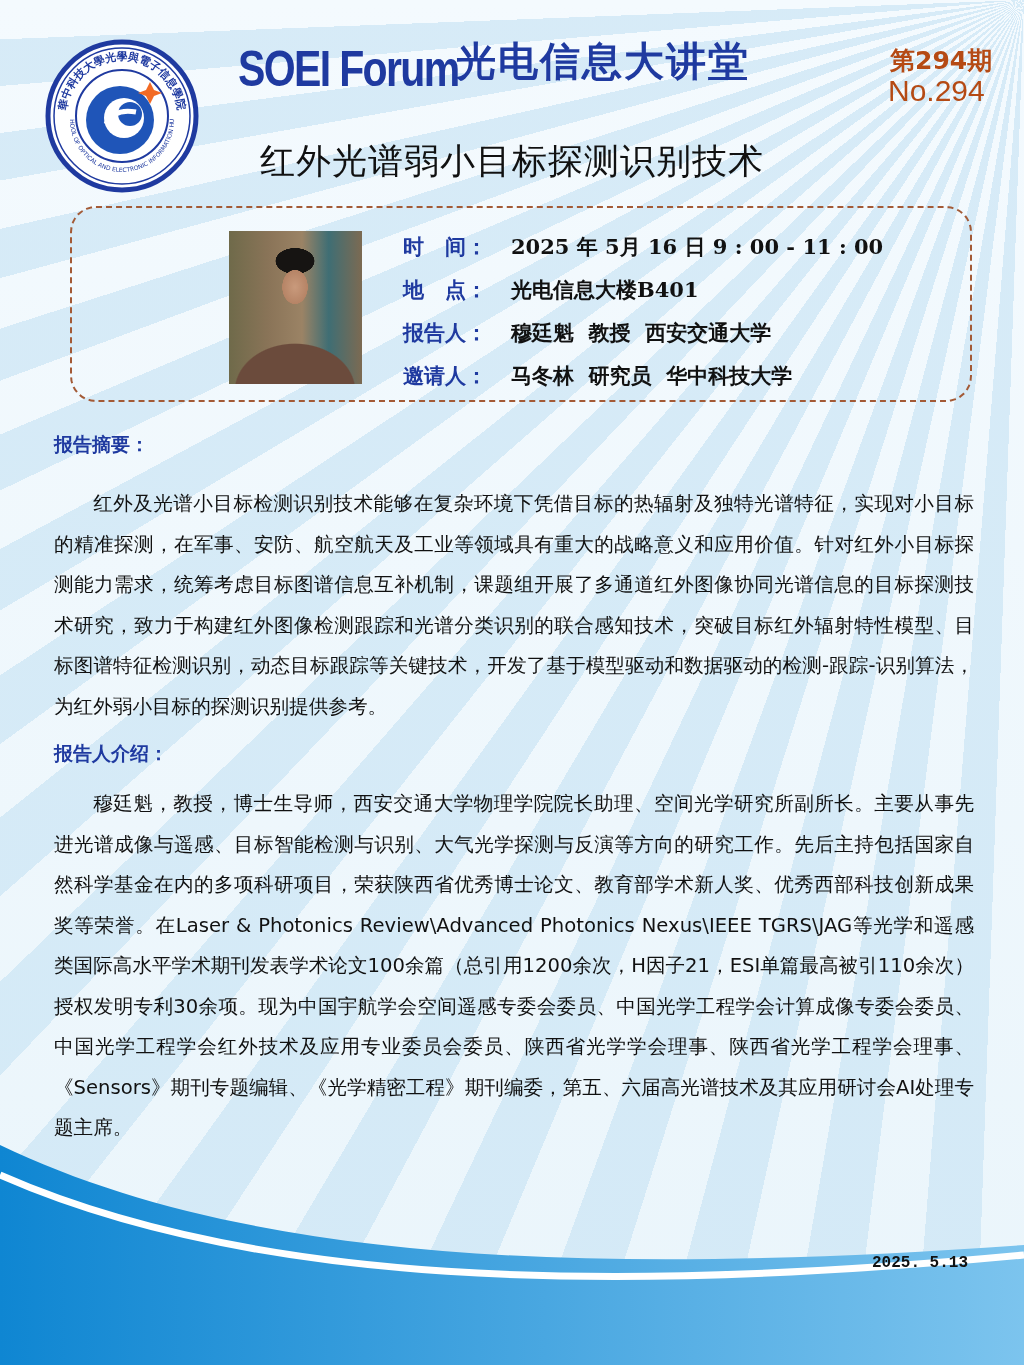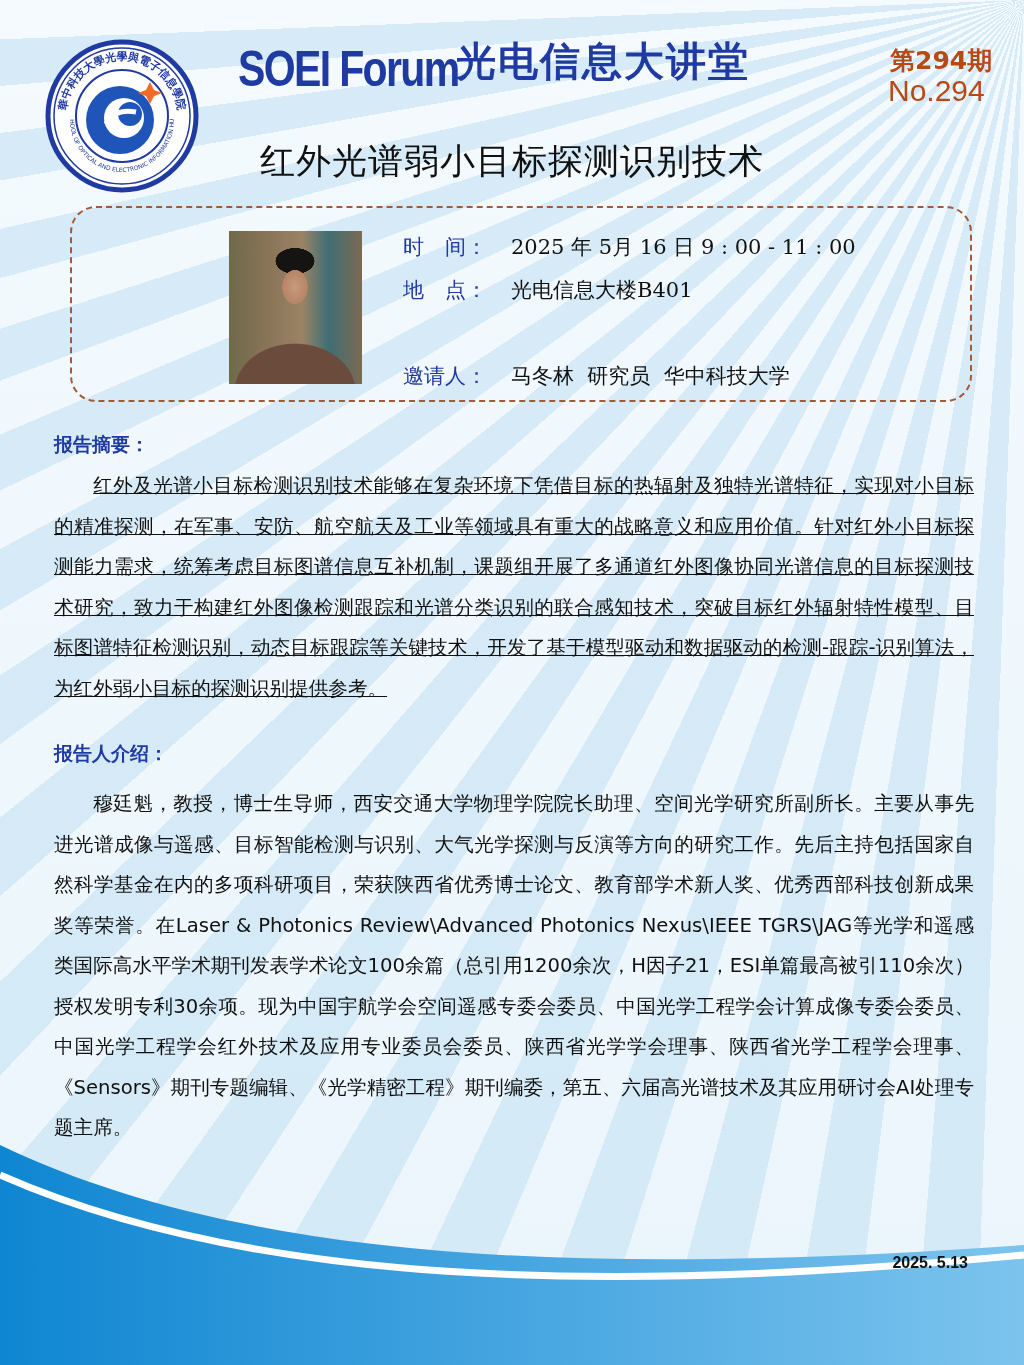--- a/index.html
+++ b/index.html
@@ -50,38 +50,38 @@
     border:2px dashed #a35a36; border-radius:26px; box-sizing:border-box;
   }
   .photo {
     position:absolute; left:229px; top:231px; width:133px; height:153px;
     background:
       radial-gradient(ellipse 18px 24px at 66px 56px, #c99a7c 0%, #b68466 70%, transparent 72%),
       radial-gradient(ellipse 24px 16px at 66px 30px, #161412 0%, #161412 80%, transparent 82%),
       radial-gradient(ellipse 70px 55px at 66px 160px, #6b4b3c 0%, #6b4b3c 85%, transparent 87%),
       linear-gradient(90deg, #6f6a4a 0%, #8a7458 30%, #9b8365 55%, #3f6e74 75%, #7c6a52 100%);
   }
-  .info-row { position:absolute; left:403px; font-size:21px; font-weight:normal; }
+  .info-row { position:absolute; left:403px; font-size:21px; font-weight:bold; }
   .info-label { color:#1f3aa0; display:inline-block; width:108px; letter-spacing:0; }
   .info-value { color:#111; font-family:"DejaVu Serif", serif; }
 
   .section-heading {
     position:absolute; left:54px; font-size:19px; font-weight:bold; color:#1f3aa0;
   }
   .para {
     position:absolute; left:54px; width:920px;
     font-size:19.6px; line-height:40.5px; color:#111; text-align:justify;
     text-indent:2em; margin:0;
   }
   .organizer {
     position:absolute; right:56px; top:1222px; font-size:17px; font-weight:bold; color:#111;
   }
   .issue-date {
     position:absolute; right:56px; top:1254px; font-size:16px; font-weight:bold; color:#111;
-    font-family:Liberation Sans, sans-serif;
+    font-family:Liberation Mono, monospace;
   }
 </style>
 </head>
 <body>
 
 <div class="bg-rays"></div>
 
 <svg class="bg-wave" viewBox="0 0 1024 240" preserveAspectRatio="none">
   <defs>
     <linearGradient id="wg" x1="0" x2="1" y1="0" y2="0">
@@ -126,24 +126,27 @@
 
   <div class="info-box"></div>
   <div class="photo"></div>
 
   <div class="info-row" style="top:233px;">
     <span class="info-label">时 间：</span><span class="info-value">2025 年 5月 16 日 9 : 00 - 11 : 00</span>
   </div>
   <div class="info-row" style="top:276px;">
     <span class="info-label">地 点：</span><span class="info-value">光电信息大楼B401</span>
   </div>
+  <div class="info-row" style="top:319px;">
+    <span class="info-label">报告人：</span><span class="info-value" style="font-family:'DejaVu Sans',sans-serif;white-space:pre;">穆廷魁  教授  西安交通大学</span>
+  </div>
   <div class="info-row" style="top:362px;">
     <span class="info-label">邀请人：</span><span class="info-value" style="font-family:'DejaVu Sans',sans-serif;white-space:pre;">马冬林  研究员  华中科技大学</span>
   </div>
 
   <div class="section-heading" style="top:432px;">报告摘要：</div>
-  <p class="para" style="top:466px;text-decoration:underline;">红外及光谱小目标检测识别技术能够在复杂环境下凭借目标的热辐射及独特光谱特征，实现对小目标的精准探测，在军事、安防、航空航天及工业等领域具有重大的战略意义和应用价值。针对红外小目标探测能力需求，统筹考虑目标图谱信息互补机制，课题组开展了多通道红外图像协同光谱信息的目标探测技术研究，致力于构建红外图像检测跟踪和光谱分类识别的联合感知技术，突破目标红外辐射特性模型、目标图谱特征检测识别，动态目标跟踪等关键技术，开发了基于模型驱动和数据驱动的检测-跟踪-识别算法，为红外弱小目标的探测识别提供参考。</p>
+  <p class="para" style="top:484px;">红外及光谱小目标检测识别技术能够在复杂环境下凭借目标的热辐射及独特光谱特征，实现对小目标的精准探测，在军事、安防、航空航天及工业等领域具有重大的战略意义和应用价值。针对红外小目标探测能力需求，统筹考虑目标图谱信息互补机制，课题组开展了多通道红外图像协同光谱信息的目标探测技术研究，致力于构建红外图像检测跟踪和光谱分类识别的联合感知技术，突破目标红外辐射特性模型、目标图谱特征检测识别，动态目标跟踪等关键技术，开发了基于模型驱动和数据驱动的检测-跟踪-识别算法，为红外弱小目标的探测识别提供参考。</p>
 
   <div class="section-heading" style="top:713px;margin-top:28px;">报告人介绍：</div>
   <p class="para" style="top:784px;">穆廷魁，教授，博士生导师，西安交通大学物理学院院长助理、空间光学研究所副所长。主要从事先进光谱成像与遥感、目标智能检测与识别、大气光学探测与反演等方向的研究工作。先后主持包括国家自然科学基金在内的多项科研项目，荣获陕西省优秀博士论文、教育部学术新人奖、优秀西部科技创新成果奖等荣誉。在Laser &amp; Photonics Review\Advanced Photonics Nexus\IEEE TGRS\JAG等光学和遥感类国际高水平学术期刊发表学术论文100余篇（总引用1200余次，H因子21，ESI单篇最高被引110余次）授权发明专利30余项。现为中国宇航学会空间遥感专委会委员、中国光学工程学会计算成像专委会委员、中国光学工程学会红外技术及应用专业委员会委员、陕西省光学学会理事、陕西省光学工程学会理事、《Sensors》期刊专题编辑、《光学精密工程》期刊编委，第五、六届高光谱技术及其应用研讨会AI处理专题主席。</p>
 
   <div class="issue-date">2025. 5.13</div>
 </div>
 
 </body></html>

